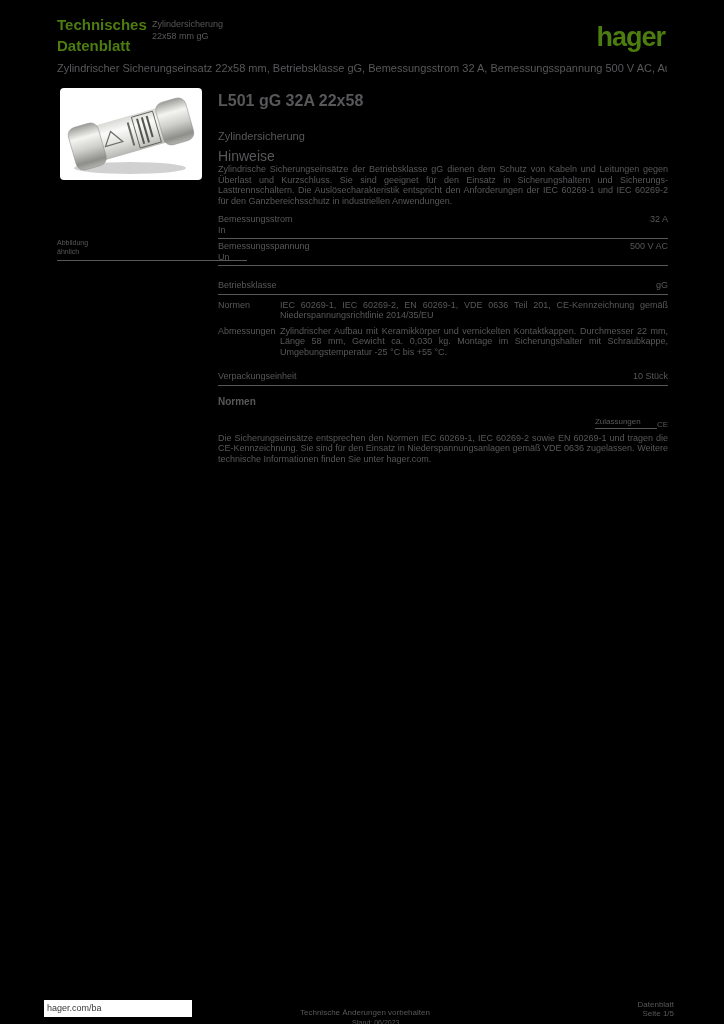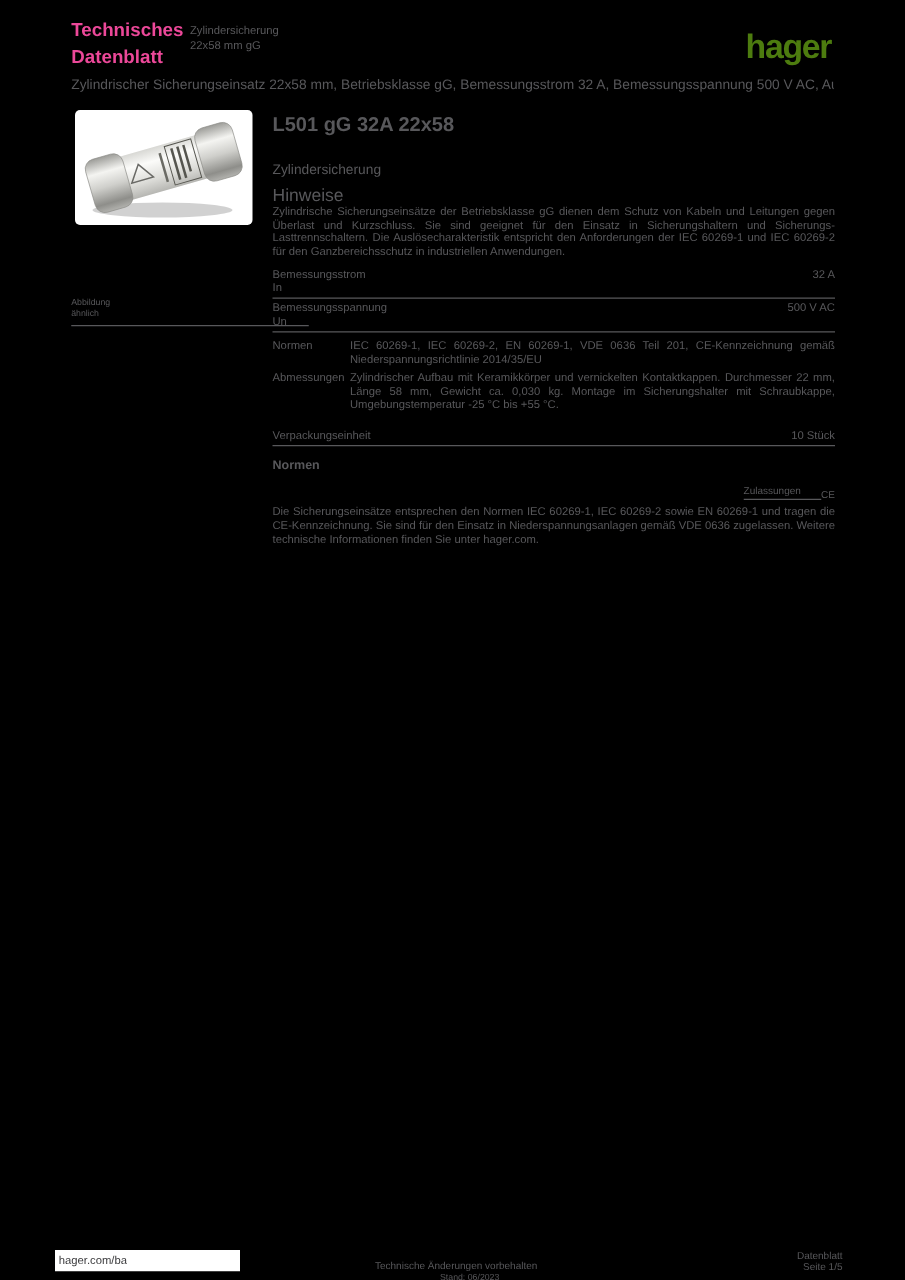--- a/index.html
+++ b/index.html
@@ -7,21 +7,21 @@
     width:724px;height:1024px;
     background:#000;
     font-family:"Liberation Sans", sans-serif;
     color:#58585b;
     position:relative;
     overflow:hidden;
   }
   
   .hdr-bold{
     position:absolute;left:57px;top:14px;
-    font-size:15px;font-weight:bold;line-height:21px;color:#ec4899;
+    font-size:15px;font-weight:bold;line-height:21px;color:#4d7c0f;
   }
   .hdr-side{
     position:absolute;left:152px;top:18px;
     font-size:9px;line-height:12px;color:#58585b;
   }
   .hdr-subtitle{
     position:absolute;left:57px;top:61px;right:57px;
     font-size:11px;line-height:14px;color:#58585b;
     white-space:nowrap;overflow:hidden;
   }
@@ -151,20 +151,24 @@
 
   <div class="rows">
     <div class="row">
       <span class="lbl">Bemessungsstrom In</span>
       <span class="val">32 A</span>
     </div>
     <div class="row">
       <span class="lbl">Bemessungsspannung Un</span>
       <span class="val">500 V AC</span>
     </div>
+    <div class="row gap12">
+      <span class="lbl">Betriebsklasse</span>
+      <span class="val">gG</span>
+    </div>
   </div>
 
   <div class="block">
     <span class="lbl">Normen</span>
     <span class="txt">IEC 60269-1, IEC 60269-2, EN 60269-1, VDE 0636 Teil 201, CE-Kennzeichnung gemäß Niederspannungsrichtlinie 2014/35/EU</span>
   </div>
 
 
   <div class="block">
     <span class="lbl">Abmessungen</span>

